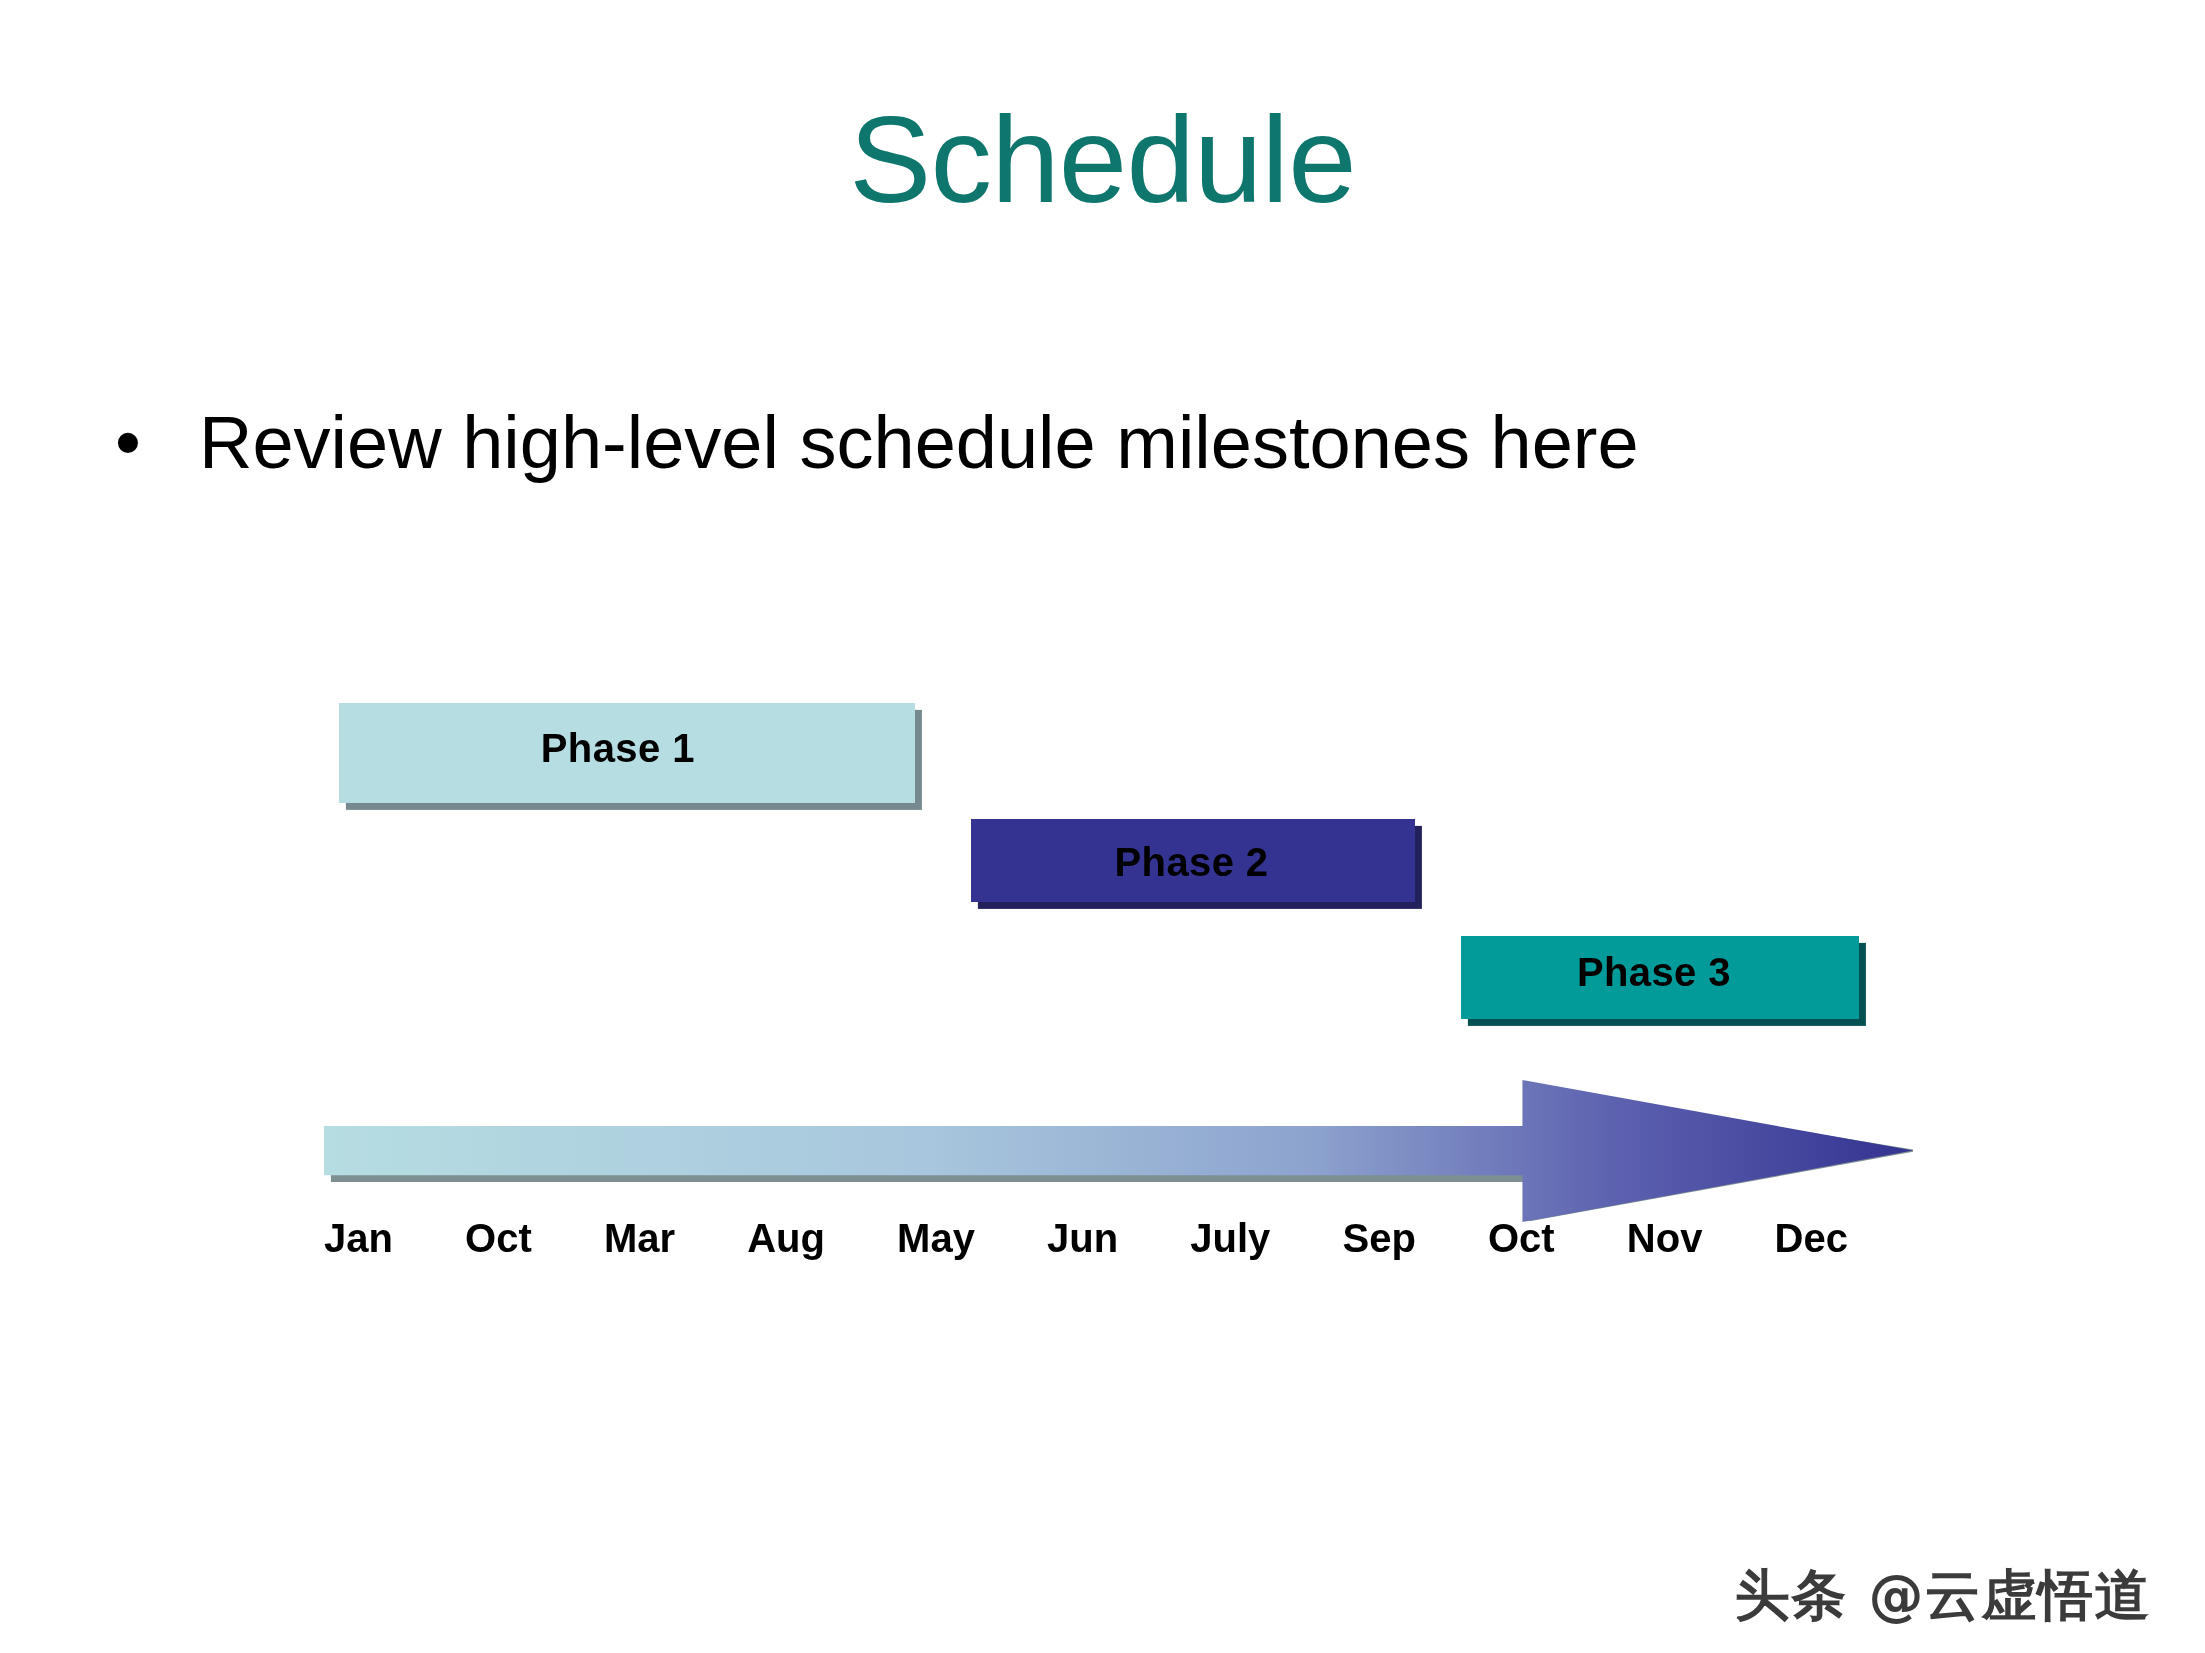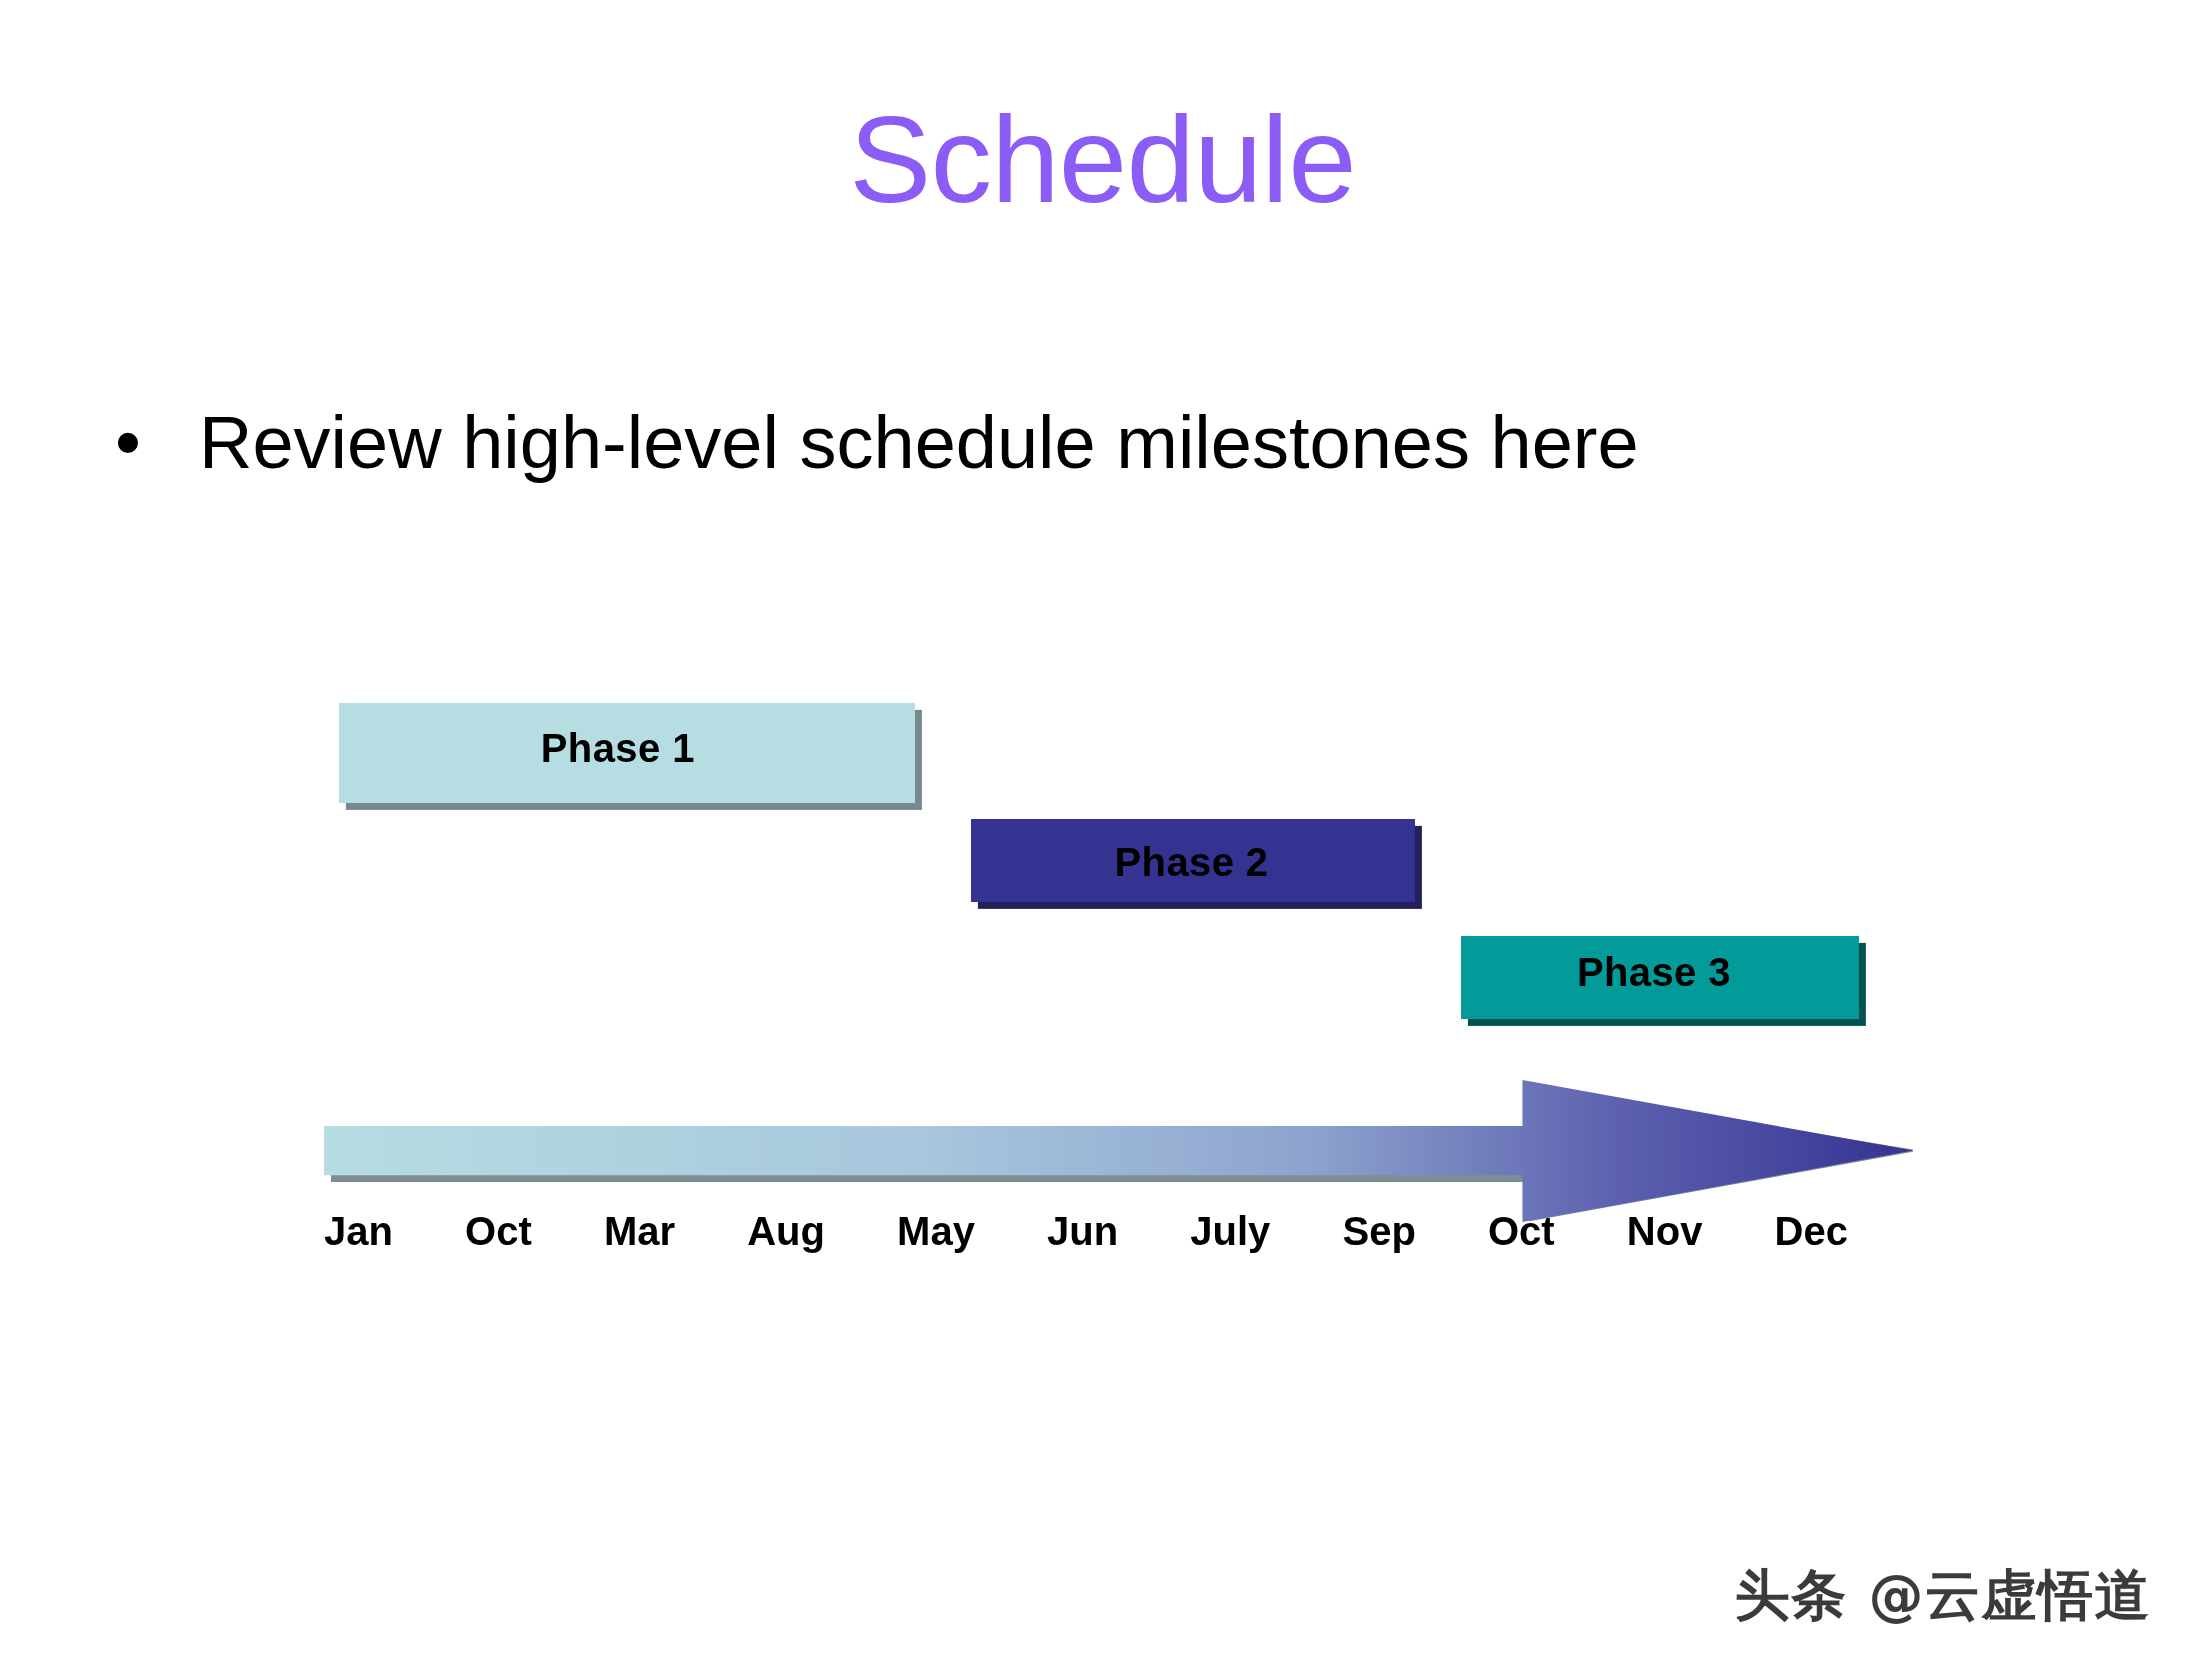--- a/index.html
+++ b/index.html
@@ -25,21 +25,21 @@
   
   #slide-title {
     position: absolute;
     left: 0;
     top: 98px;
     width: 2205px;
     text-align: center;
     font-size: 123px;
     line-height: 1.0;
     font-weight: 400;
-    color: #8b5cf6;
+    color: #0f766e;
     letter-spacing: -0.8px;
   }
 
   
   #body-list {
     position: absolute;
     left: 115px;
     top: 398px;
     width: 1876px;
   }
@@ -138,21 +138,21 @@
 
   
   #month-axis {
     position: absolute;
     left: 324px;
     top: 1204px;
     width: 1524px;
     height: 54px;
     display: flex;
     justify-content: space-between;
-    align-items: center;
+    align-items: flex-end;
   }
   .month-label {
     font-size: 40px;
     font-weight: bold;
     color: #000000;
     line-height: 1;
     white-space: nowrap;
   }
 
   

